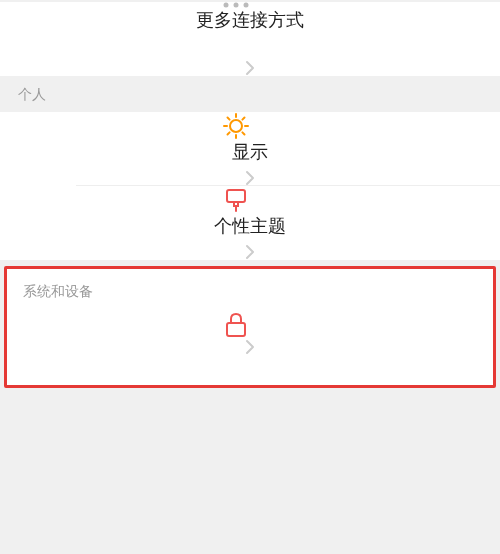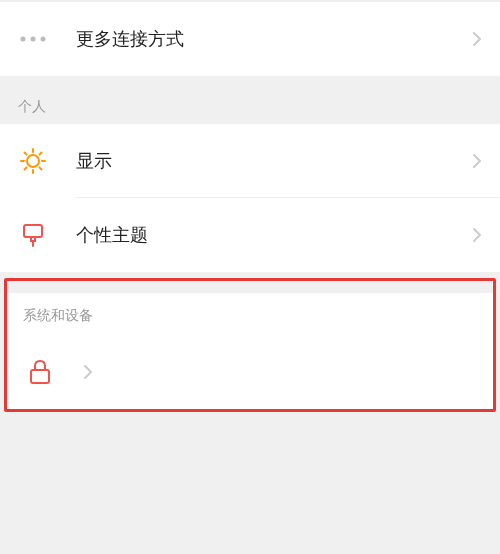--- a/index.html
+++ b/index.html
@@ -11,29 +11,29 @@
       overflow: hidden;
     }
     .group {
       background: #fff;
     }
     .section-header {
       padding: 10px 18px 8px;
       font-size: 14px;
       color: #999;
       background: #f0f0f0;
-      margin-top: 12px;
     }
     .list-item {
       display: flex;
       align-items: center;
       height: 74px;
       padding: 0 18px;
       background: #fff;
       position: relative;
+      flex-direction: column;
     }
     .list-item:not(:last-child)::after {
       content: "";
       position: absolute;
       left: 76px;
       right: 0;
       bottom: 0;
       height: 1px;
       background: #eee;
     }

